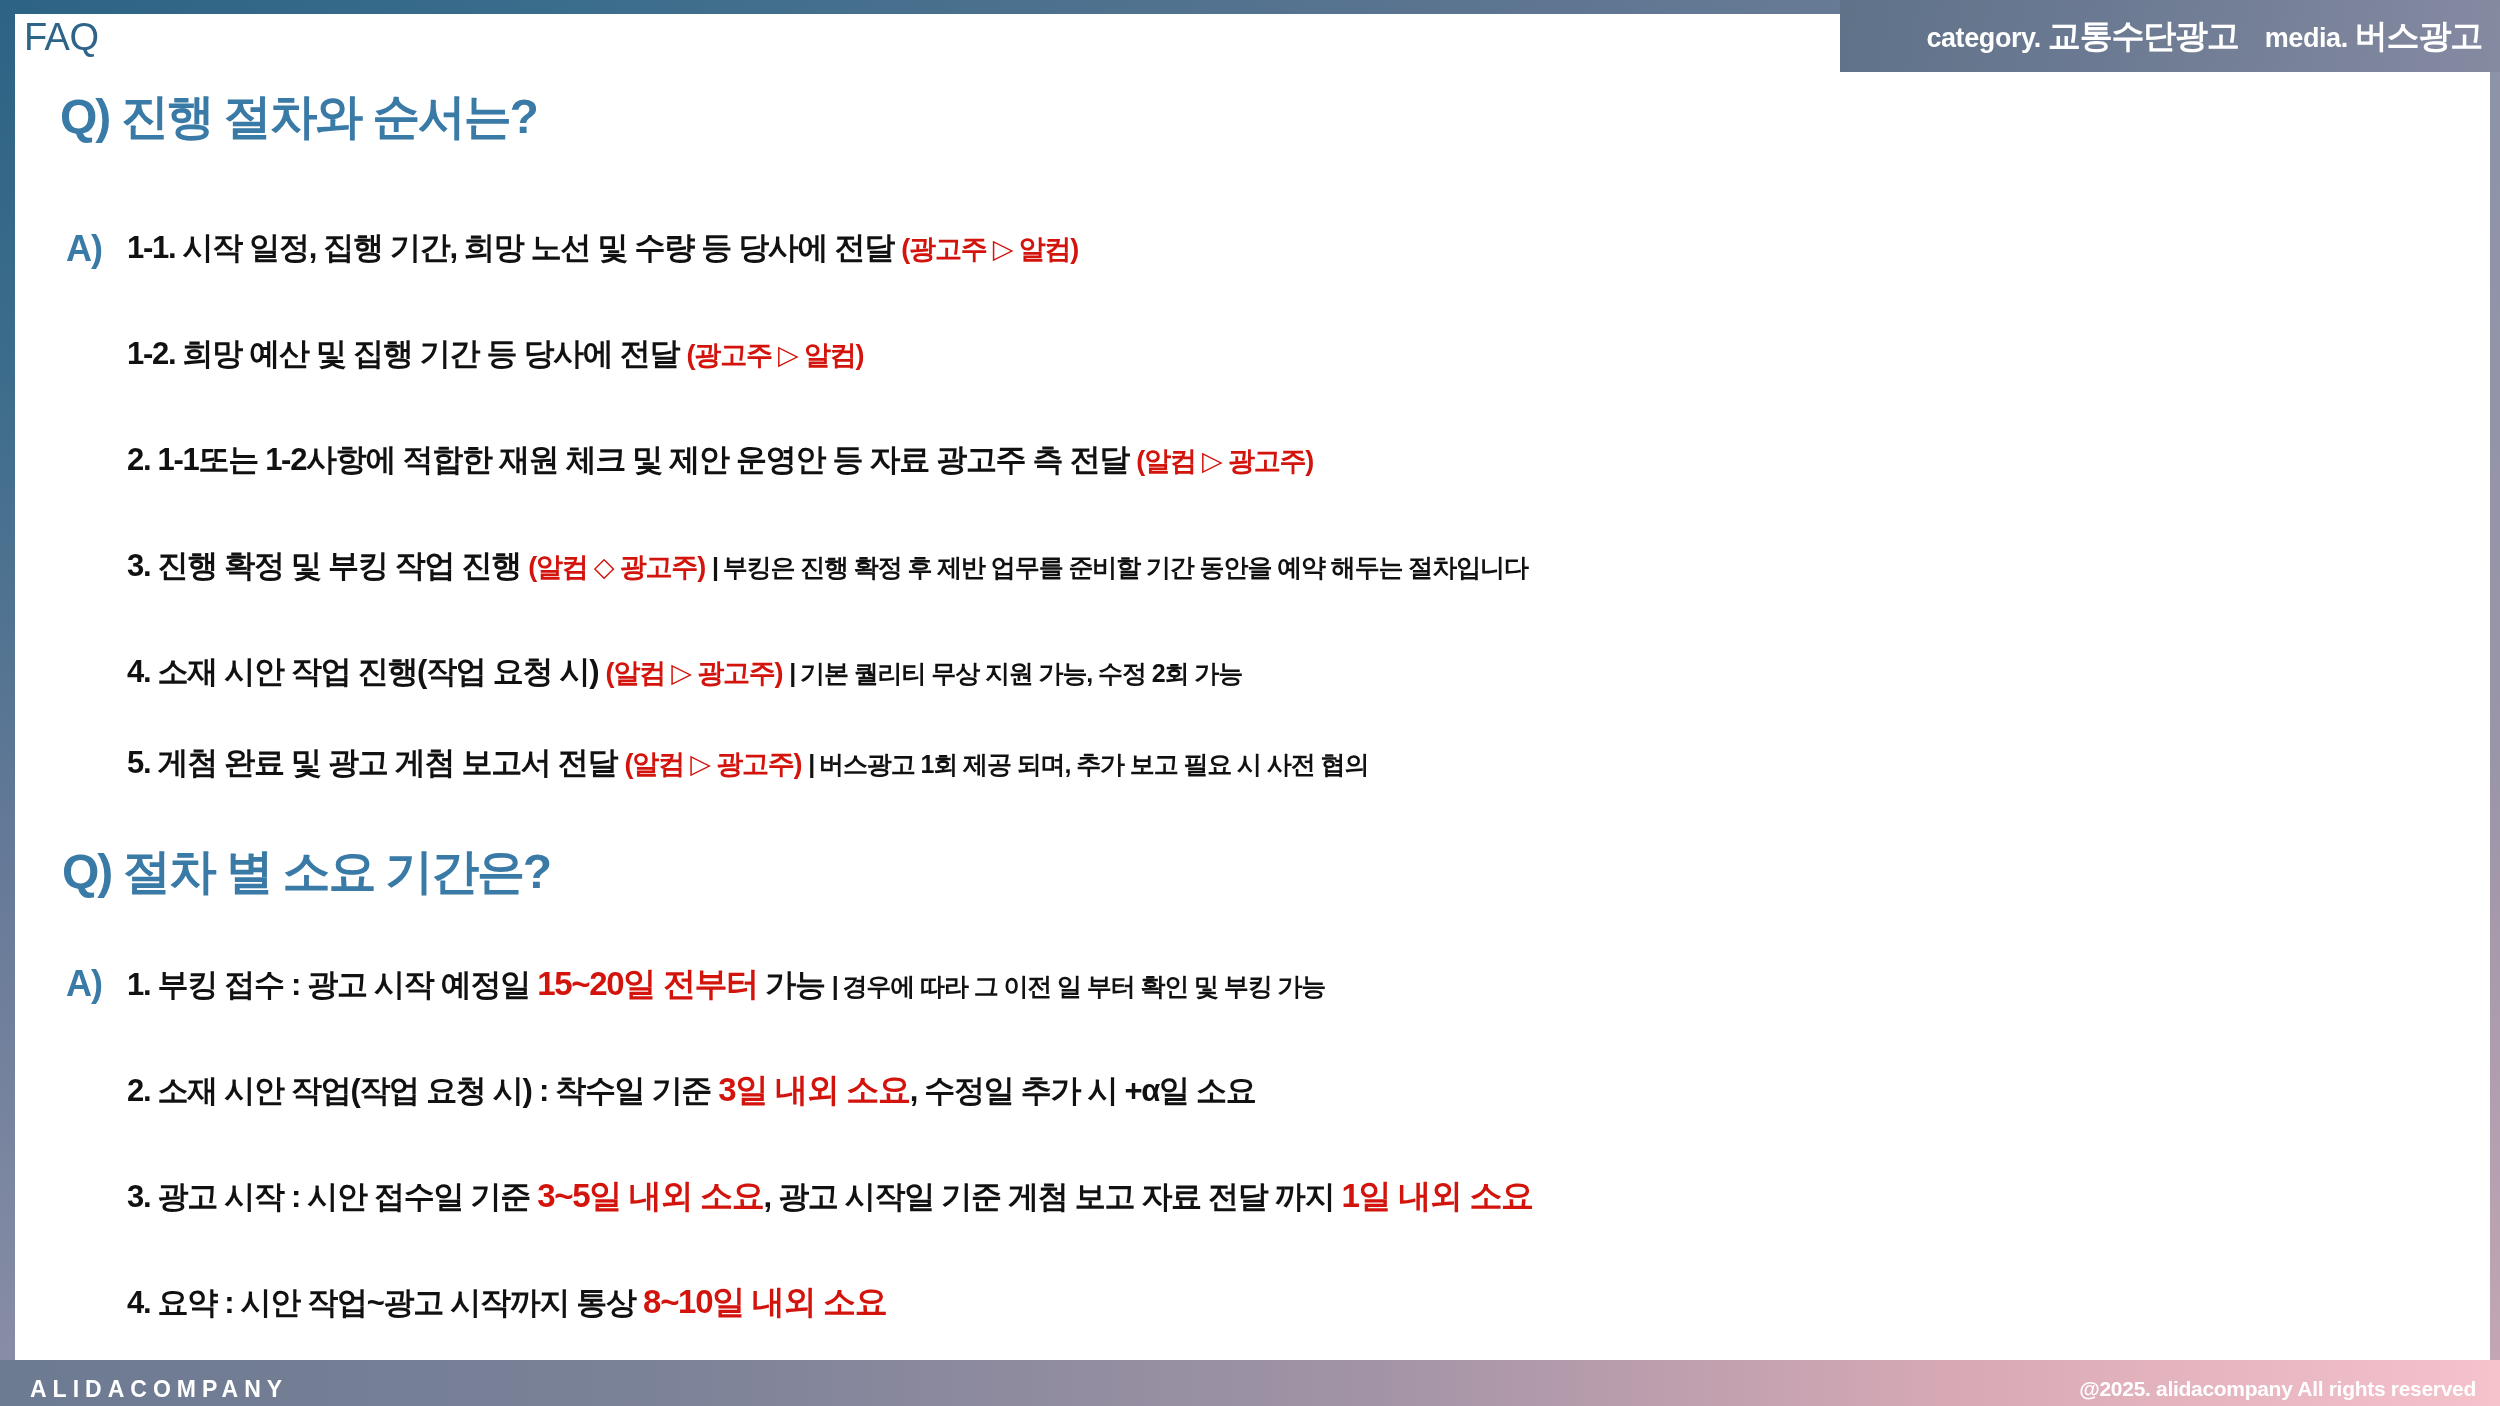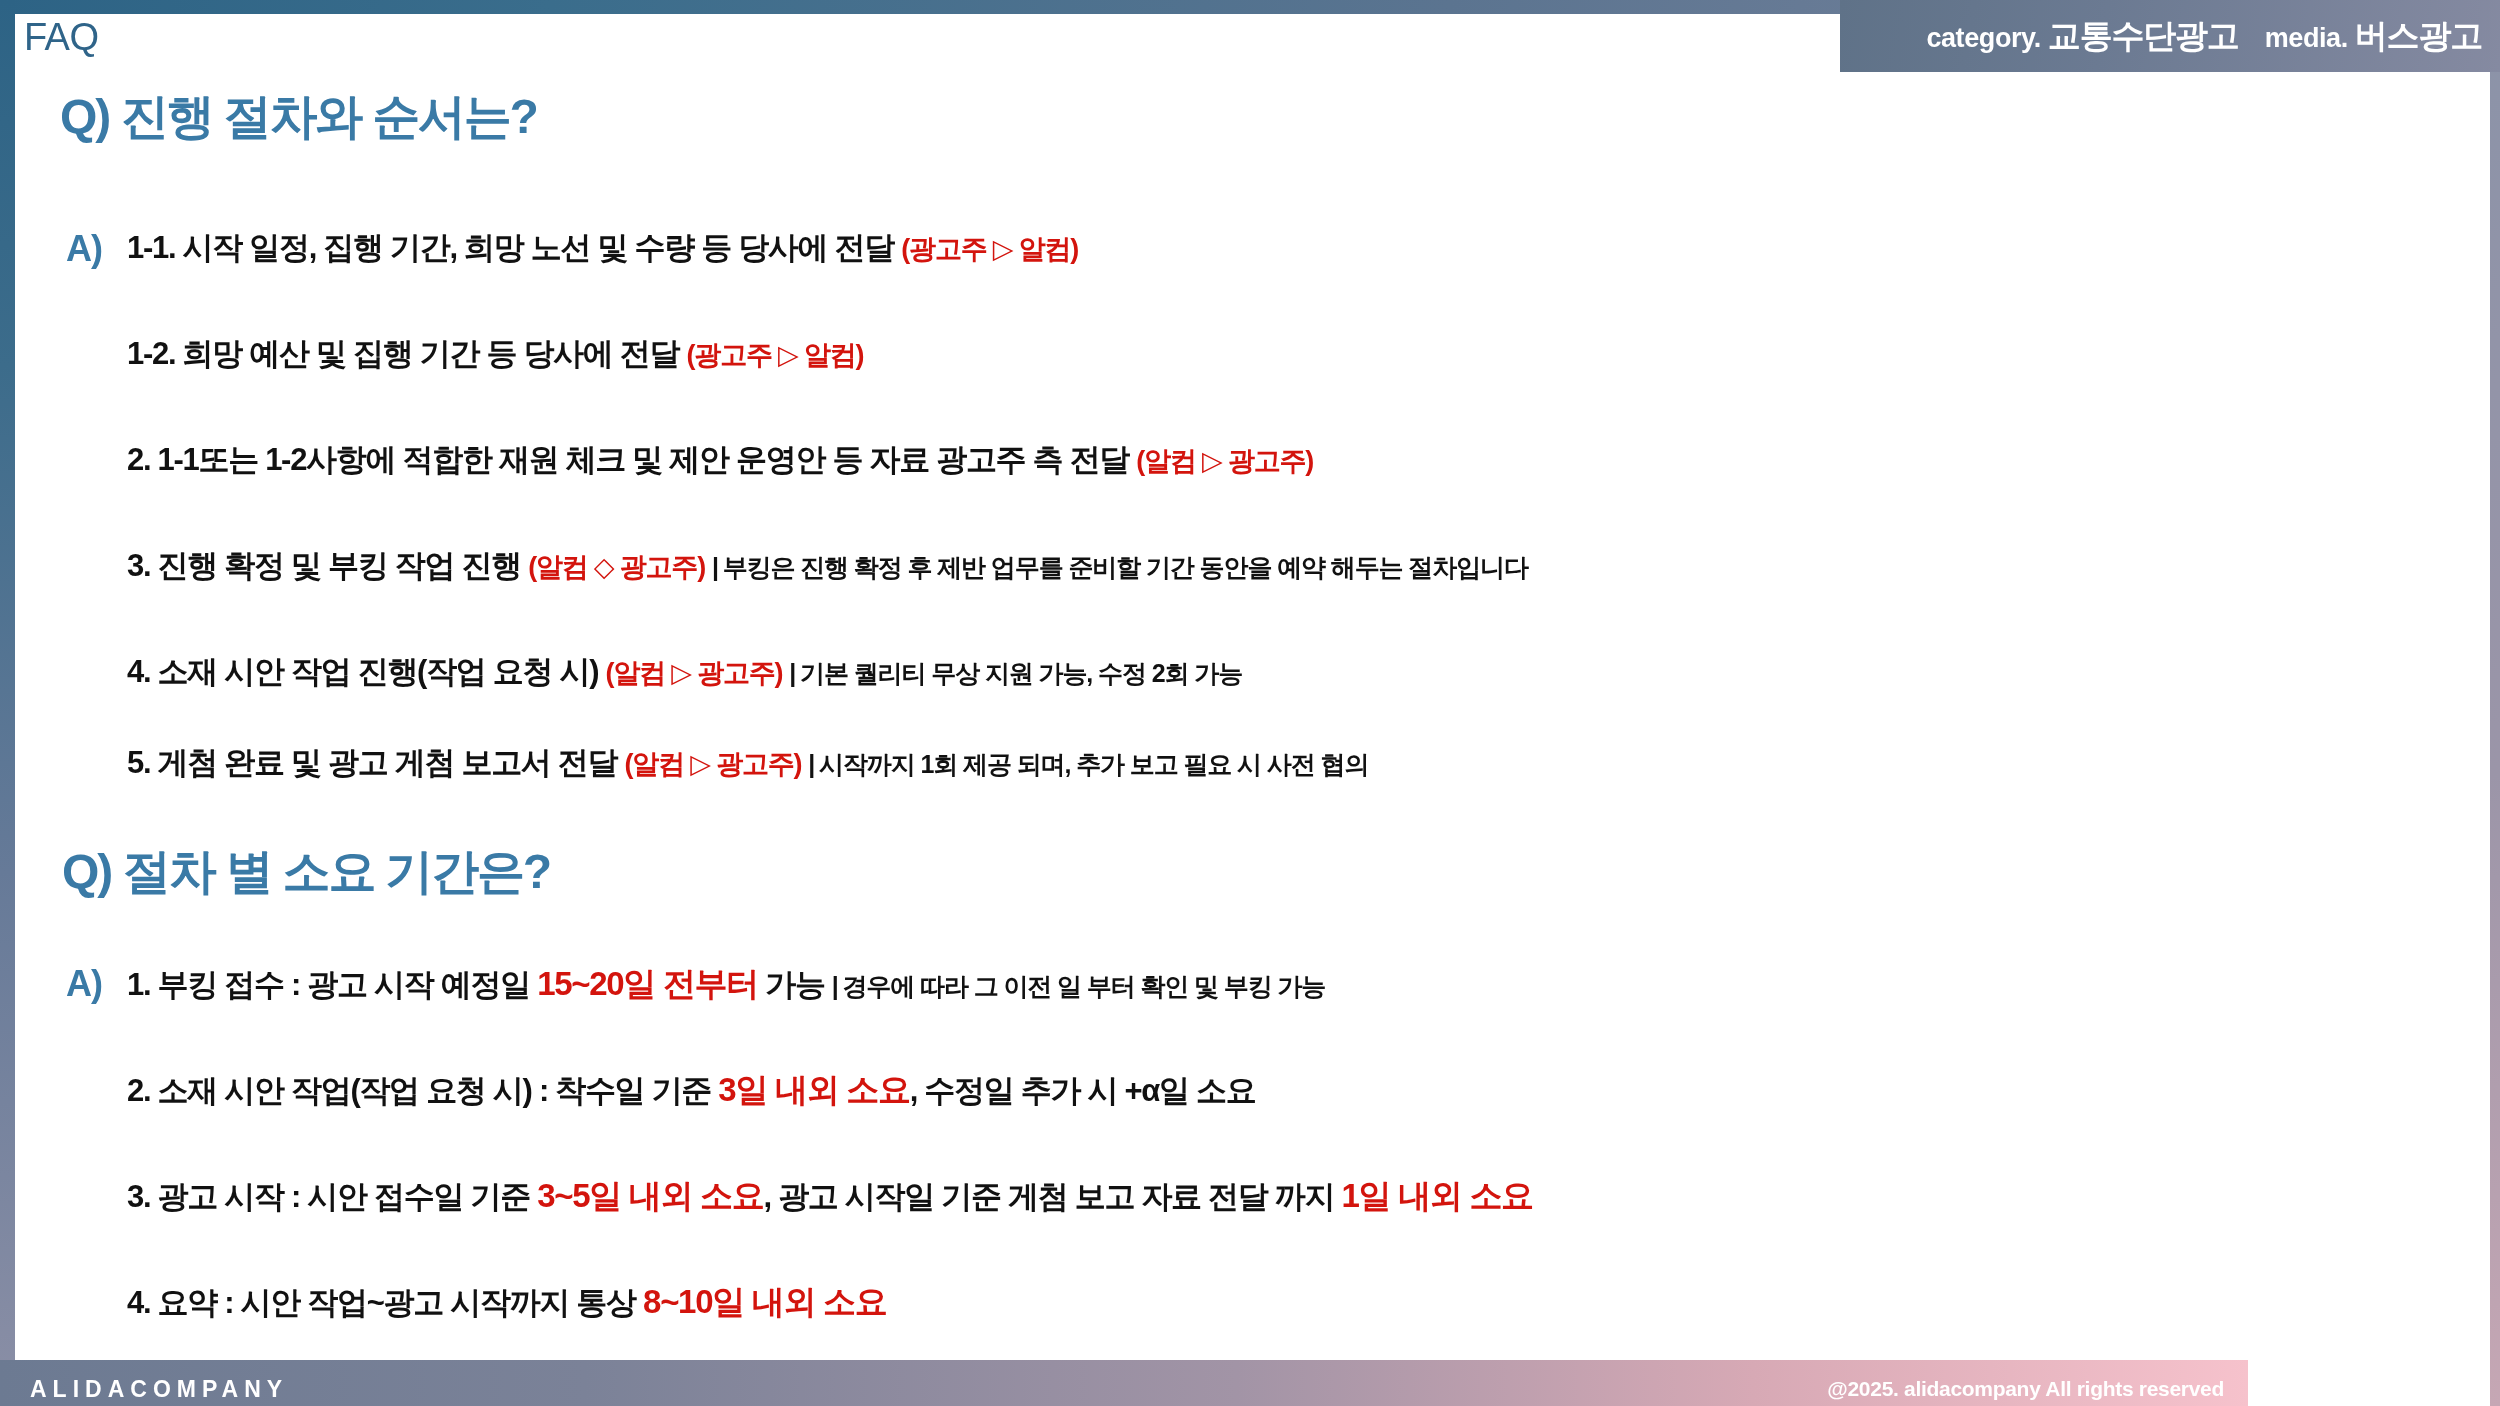--- a/index.html
+++ b/index.html
@@ -137,21 +137,21 @@
   }
   .line .big-red {
     color: #d3140d;
     font-size: 33px;
   }
 
   
   .footer {
     position: absolute;
     left: 0; bottom: 0;
-    width: 2248px; height: 46px;
+    width: 2500px; height: 46px;
     background: linear-gradient(90deg, #6c7a92 0%, #7b8298 26%, #a294a6 55%, #d7a9b5 78%, #f6c2cc 100%);
     display: flex;
     align-items: center;
     justify-content: space-between;
     box-sizing: border-box;
     padding: 12px 24px 0 30px;
   }
   .footer-brand {
     color: #ffffff;
     font-size: 23px;
@@ -215,21 +215,21 @@
     <span class="paren">(알컴 ◇ 광고주)</span><span class="sep">|</span><span class="note">부킹은 진행 확정 후 제반 업무를 준비할 기간 동안을 예약 해두는 절차입니다</span>
   </div>
 
   <div class="line" style="left:127px; top:656px;">
     <span>4. 소재 시안 작업 진행(작업 요청 시)</span>
     <span class="paren">(알컴 ▷ 광고주)</span><span class="sep">|</span><span class="note">기본 퀄리티 무상 지원 가능, 수정 2회 가능</span>
   </div>
 
   <div class="line" style="left:127px; top:747px;">
     <span>5. 게첨 완료 및 광고 게첨 보고서 전달</span>
-    <span class="paren">(알컴 ▷ 광고주)</span><span class="sep">|</span><span class="note">시작까지 1회 제공 되며, 추가 보고 필요 시 사전 협의</span>
+    <span class="paren">(알컴 ▷ 광고주)</span><span class="sep">|</span><span class="note">버스광고 1회 제공 되며, 추가 보고 필요 시 사전 협의</span>
   </div>
 
   <div class="q-heading" id="q2">
     <span class="q-mark">Q)</span><span>절차 별 소요 기간은?</span>
   </div>
 
   <div class="a-label" id="a2-label">A)</div>
 
   <div class="line" style="left:127px; top:967px;">
     <span>1. 부킹 접수 : 광고 시작 예정일 </span><span class="big-red">15~20일 전부터</span><span> 가능</span><span class="sep">|</span><span class="note">경우에 따라 그 이전 일 부터 확인 및 부킹 가능</span>

